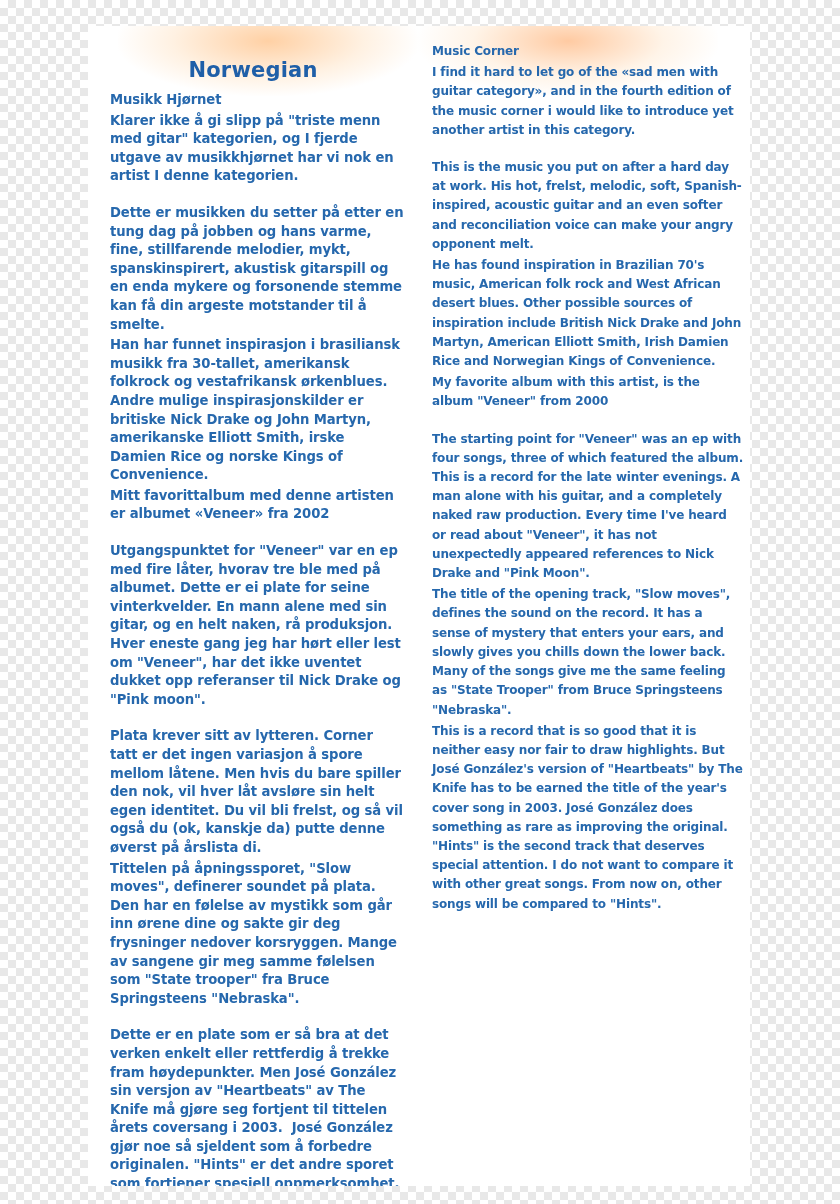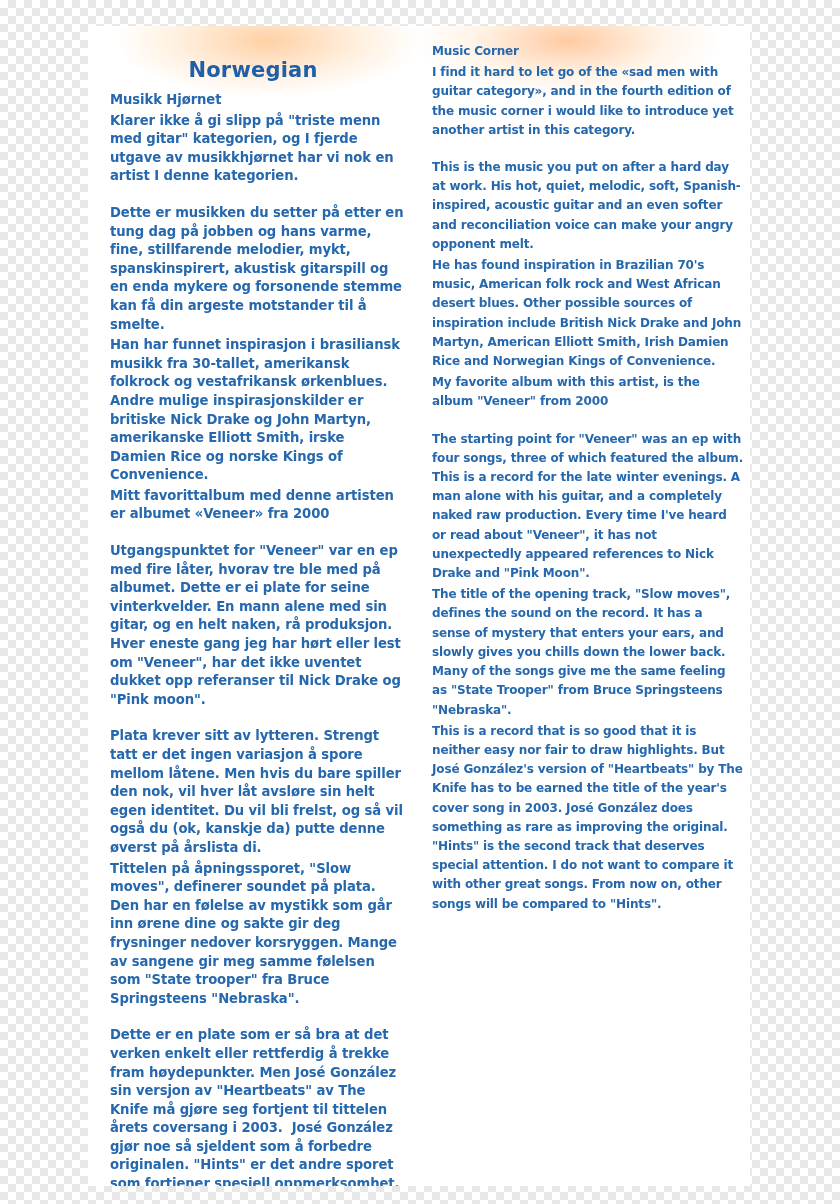--- a/index.html
+++ b/index.html
@@ -105,32 +105,32 @@
   <div class="glow right"></div>
 
   <div class="columns">
 
     <div class="col col-left">
       <div class="col-heading">Norwegian</div>
       <p class="para">Musikk Hjørnet</p>
       <p class="para">Klarer ikke å gi slipp på "triste menn med gitar" kategorien, og I fjerde utgave av musikkhjørnet har vi nok en artist I denne kategorien.</p>
       <p class="para gap">Dette er musikken du setter på etter en tung dag på jobben og hans varme, fine, stillfarende melodier, mykt, spanskinspirert, akustisk gitarspill og en enda mykere og forsonende stemme kan få din argeste motstander til å smelte.</p>
       <p class="para">Han har funnet inspirasjon i brasiliansk musikk fra 30-tallet, amerikansk folkrock og vestafrikansk ørkenblues. Andre mulige inspirasjonskilder er britiske Nick Drake og John Martyn, amerikanske Elliott Smith, irske Damien Rice og norske Kings of Convenience.</p>
-      <p class="para">Mitt favorittalbum med denne artisten er albumet «Veneer» fra 2000</p>
+      <p class="para">Mitt favorittalbum med denne artisten er albumet «Veneer» fra 2002</p>
       <p class="para gap">Utgangspunktet for "Veneer" var en ep med fire låter, hvorav tre ble med på albumet. Dette er ei plate for seine vinterkvelder. En mann alene med sin gitar, og en helt naken, rå produksjon. Hver eneste gang jeg har hørt eller lest om "Veneer", har det ikke uventet dukket opp referanser til Nick Drake og "Pink moon".</p>
-      <p class="para gap">Plata krever sitt av lytteren. Strengt tatt er det ingen variasjon å spore mellom låtene. Men hvis du bare spiller den nok, vil hver låt avsløre sin helt egen identitet. Du vil bli frelst, og så vil også du (ok, kanskje da) putte denne øverst på årslista di.</p>
+      <p class="para gap">Plata krever sitt av lytteren. Corner tatt er det ingen variasjon å spore mellom låtene. Men hvis du bare spiller den nok, vil hver låt avsløre sin helt egen identitet. Du vil bli frelst, og så vil også du (ok, kanskje da) putte denne øverst på årslista di.</p>
       <p class="para">Tittelen på åpningssporet, "Slow moves", definerer soundet på plata. Den har en følelse av mystikk som går inn ørene dine og sakte gir deg frysninger nedover korsryggen. Mange av sangene gir meg samme følelsen som "State trooper" fra Bruce Springsteens "Nebraska".</p>
       <p class="para gap">Dette er en plate som er så bra at det verken enkelt eller rettferdig å trekke fram høydepunkter. Men José González sin versjon av "Heartbeats" av The Knife må gjøre seg fortjent til tittelen årets coversang i 2003.  José González gjør noe så sjeldent som å forbedre originalen. "Hints" er det andre sporet som fortjener spesiell oppmerksomhet. Jeg vil ikke sammenligne den med andre store sanger. Fra nå av vil andre sanger bli sammenlignet med "Hints".</p>
 
     </div>
 
     <div class="col col-right">
       <p class="para">Music Corner</p>
       <p class="para">I find it hard to let go of the «sad men with guitar category», and in the fourth edition of the music corner i would like to introduce yet another artist in this category.</p>
-      <p class="para gap">This is the music you put on after a hard day at work. His hot, quiet, melodic, soft, Spanish-inspired, acoustic guitar and an even softer and reconciliation voice can make your angry opponent melt.</p>
+      <p class="para gap">This is the music you put on after a hard day at work. His hot, frelst, melodic, soft, Spanish-inspired, acoustic guitar and an even softer and reconciliation voice can make your angry opponent melt.</p>
       <p class="para">He has found inspiration in Brazilian 70's music, American folk rock and West African desert blues. Other possible sources of inspiration include British Nick Drake and John Martyn, American Elliott Smith, Irish Damien Rice and Norwegian Kings of Convenience.</p>
       <p class="para">My favorite album with this artist, is the album "Veneer" from 2000</p>
       <p class="para gap">The starting point for "Veneer" was an ep with four songs, three of which featured the album. This is a record for the late winter evenings. A man alone with his guitar, and a completely naked raw production. Every time I've heard or read about "Veneer", it has not unexpectedly appeared references to Nick Drake and "Pink Moon".</p>
       <p class="para">The title of the opening track, "Slow moves", defines the sound on the record. It has a sense of mystery that enters your ears, and slowly gives you chills down the lower back. Many of the songs give me the same feeling as "State Trooper" from Bruce Springsteens "Nebraska".</p>
       <p class="para">This is a record that is so good that it is neither easy nor fair to draw highlights. But José González's version of "Heartbeats" by The Knife has to be earned the title of the year's cover song in 2003. José González does something as rare as improving the original. "Hints" is the second track that deserves special attention. I do not want to compare it with other great songs. From now on, other songs will be compared to "Hints".</p>
 
     </div>
 
   </div>
 </div>

